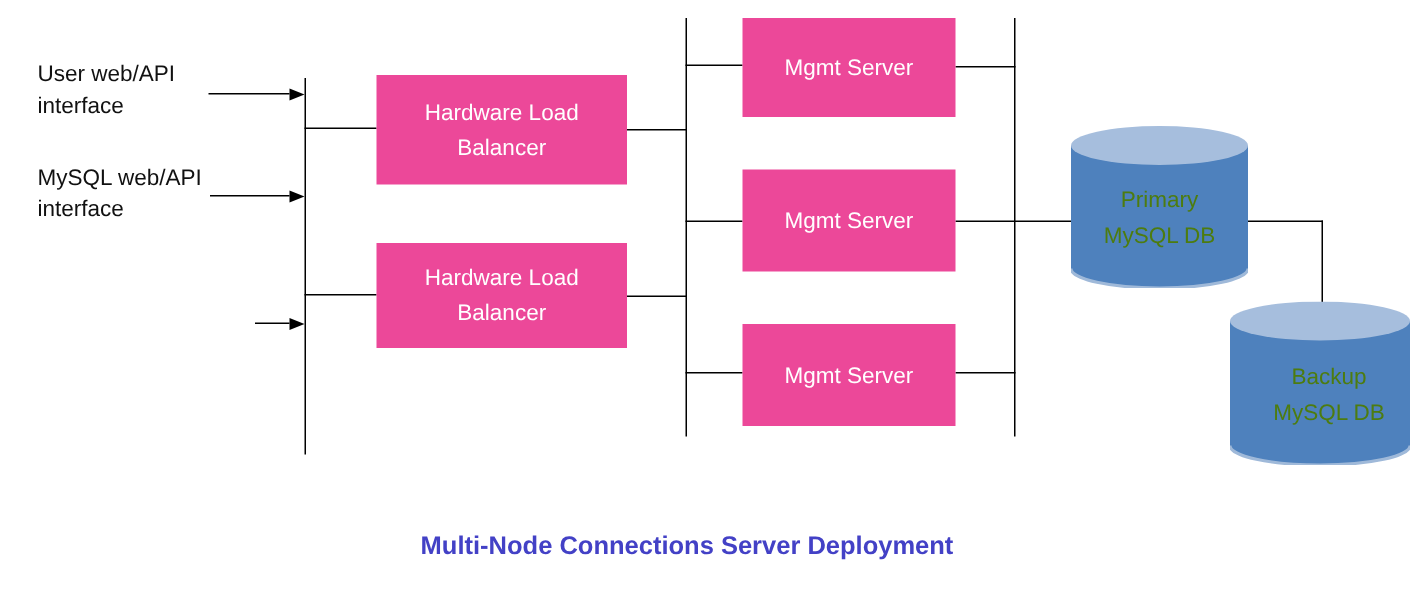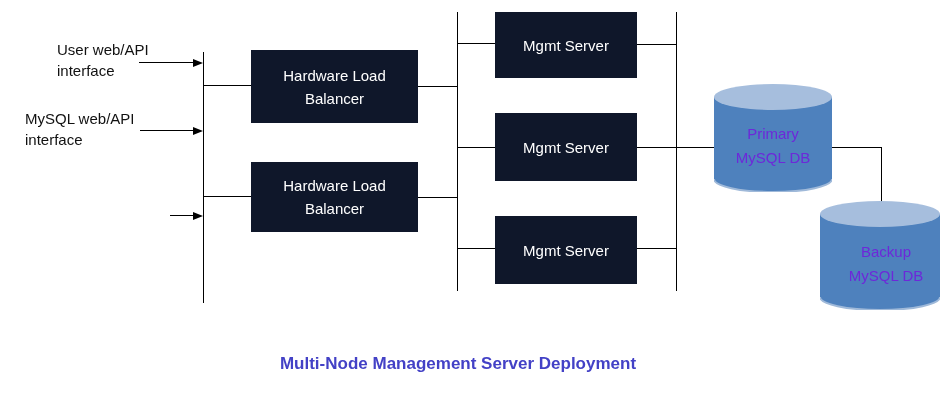--- a/index.html
+++ b/index.html
@@ -1,21 +1,21 @@
 <!DOCTYPE html>
 <html><head>
 <meta charset="utf-8">
 <style>
   html, body { margin: 0; padding: 0; background: #ffffff; }
   body { width: 950px; height: 402px; font-family: "Liberation Sans", sans-serif; }
   .canvas { position: relative; width: 950px; height: 402px; background: #ffffff; overflow: hidden; }
 
   
   .flow-label { position: absolute; font-size: 15px; line-height: 21px; color: #111111; white-space: pre-line; }
-  #lbl-user { left: 25px; top: 39px; margin-left: 32px; }
+  #lbl-user { left: 25px; top: 39px; }
   #lbl-admin { left: 25px; top: 108px; }
   #lbl-conn { left: 25px; top: 186px; }
 
   
   .hline { position: absolute; height: 1.4px; background: #000; }
   .vline { position: absolute; width: 1.4px; background: #000; }
   #bus1   { left: 203px; top: 52px;  height: 251px; }
   #c-hlb1-l { left: 203px; top: 85px;  width: 48px; }
   #c-hlb1-r { left: 418px; top: 86px;  width: 40px; }
   #c-hlb2-l { left: 203px; top: 196px; width: 48px; }
@@ -38,40 +38,40 @@
     transform: translateY(-50%); width: 0; height: 0;
     border-left: 10px solid #000;
     border-top: 4.5px solid transparent; border-bottom: 4.5px solid transparent;
   }
   #arr-user { left: 139px; top: 62px;  width: 54px; }
   #arr-admin { left: 140px; top: 130px; width: 53px; }
   #arr-conn { left: 170px; top: 215px; width: 23px; }
 
   
   .node {
-    position: absolute; background: #0f172a; color: #ffffff;
+    position: absolute; background: #ec4899; color: #ffffff;
     display: flex; align-items: center; justify-content: center;
     text-align: center; font-size: 15px; line-height: 23px; white-space: pre-line;
   }
   #hlb1 { left: 251px; top: 50px;  width: 167px; height: 73px; }
   #hlb2 { left: 251px; top: 162px; width: 167px; height: 70px; }
   #ms1  { left: 495px; top: 12px;  width: 142px; height: 66px; }
   #ms2  { left: 495px; top: 113px; width: 142px; height: 68px; }
   #ms3  { left: 495px; top: 216px; width: 142px; height: 68px; }
 
   
   .cylinder { position: absolute; }
   #db1 { left: 714px; top: 84px;  width: 118px; height: 108px; }
   #db2 { left: 820px; top: 201px; width: 132px; height: 109px; }
   .cylinder svg { position: absolute; left: 0; top: 0; }
   .cyl-label {
     position: absolute; left: 0; right: 0; top: 0; bottom: 0;
     display: flex; align-items: center; justify-content: center;
     padding-top: 16px; box-sizing: border-box;
-    color: #6d28d9; font-size: 15px; line-height: 24px;
+    color: #4d7c0f; font-size: 15px; line-height: 24px;
     text-align: center; white-space: pre-line;
   }
 
   
   #title {
     position: absolute; left: 0; top: 354px; width: 916px;
     text-align: center; font-weight: bold; font-size: 17px; color: #4341c6;
   }
 </style>
 </head>
@@ -126,15 +126,15 @@
   <div class="cylinder" id="db2">
     <svg width="120" height="109" viewBox="0 0 120 109">
       <path d="M0,13 V96 A60,13 0 0 0 120,96 V13 Z" fill="#4e81bd"></path>
       <path d="M0,96 A60,13 0 0 0 120,96" fill="none" stroke="#9fb9d9" stroke-width="2"></path>
       <ellipse cx="60" cy="13" rx="60" ry="13" fill="#a6bedd"></ellipse>
     </svg>
     <div class="cyl-label">Backup
 MySQL DB</div>
   </div>
 
-  <div id="title">Multi-Node Management Server Deployment</div>
+  <div id="title">Multi-Node Connections Server Deployment</div>
 
 </div>
 
 </body></html>

